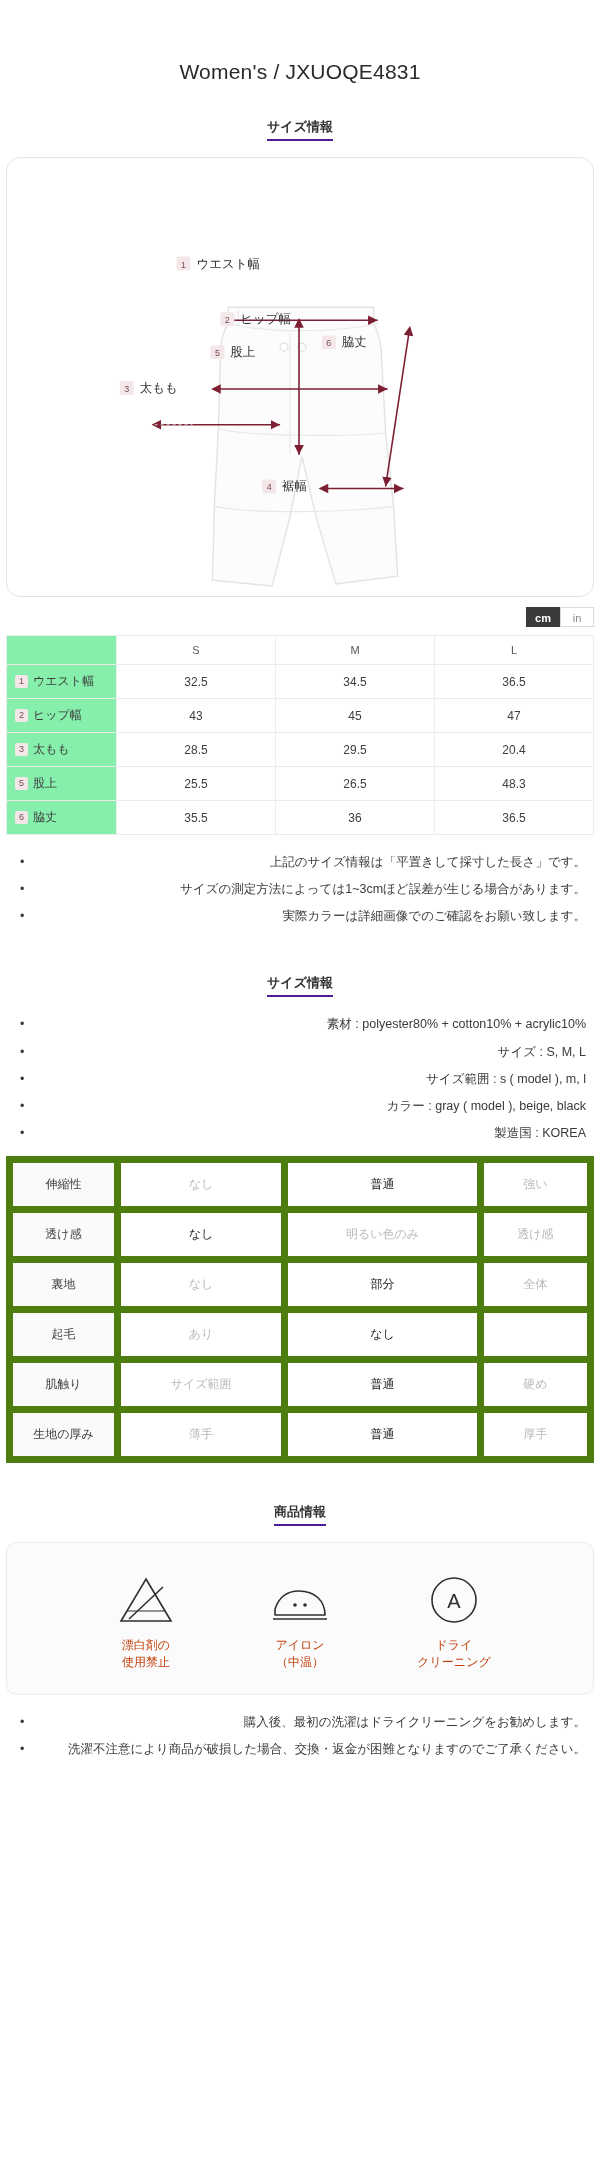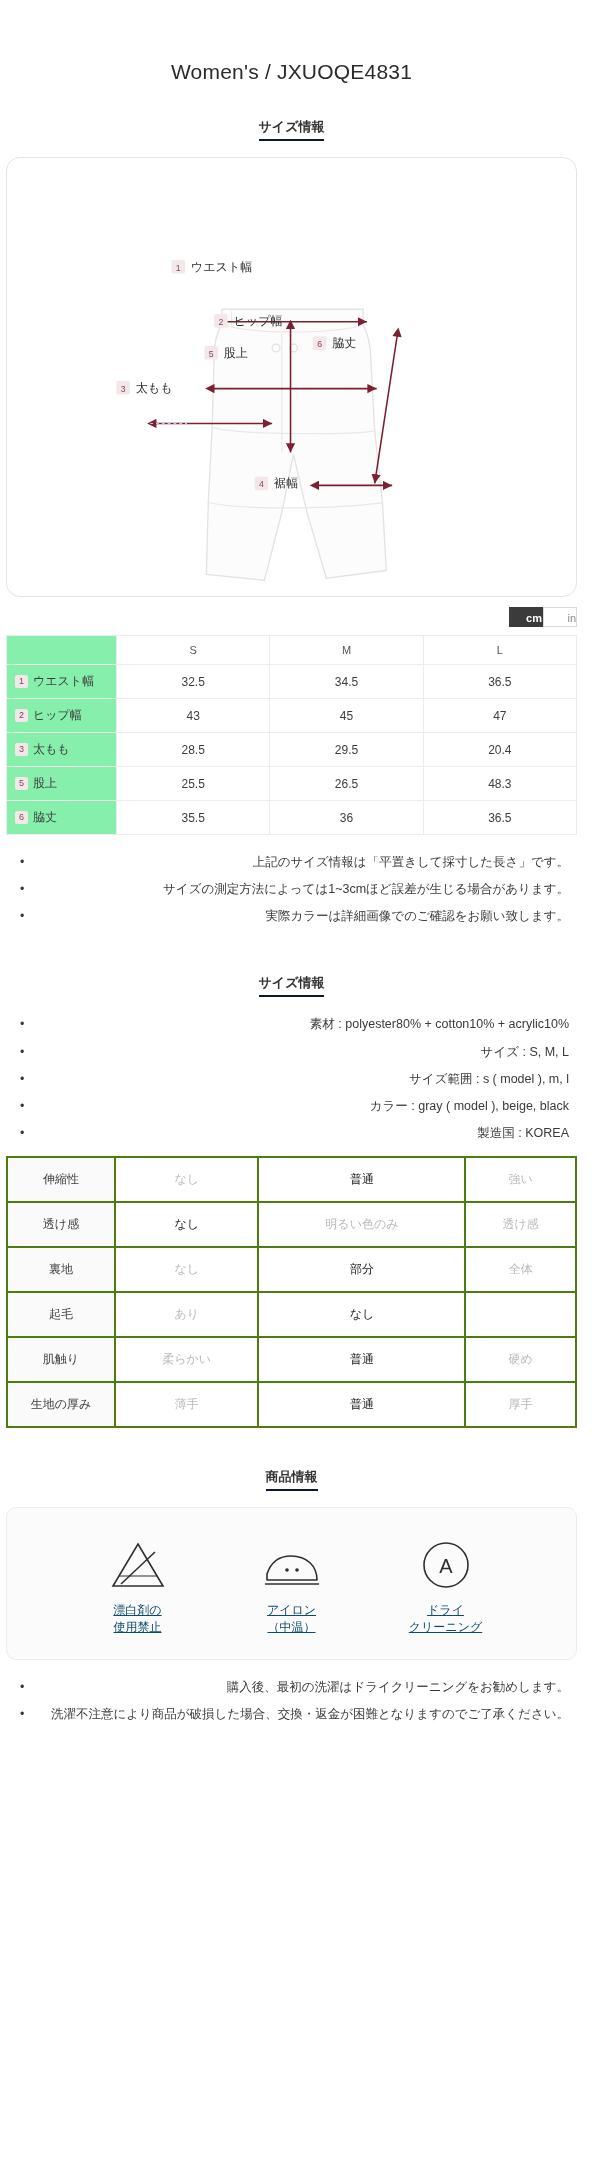--- a/index.html
+++ b/index.html
@@ -4,41 +4,41 @@
 <style>
   * { box-sizing: border-box; }
   html, body { margin: 0; padding: 0; }
   body {
     width: 600px;
     background: #ffffff;
     font-family: "Liberation Sans", sans-serif;
     color: #333333;
     -webkit-font-smoothing: antialiased;
   }
-  .page { width: 600px; padding: 0 17px 40px 0; }
+  .page { width: 600px; padding: 0 0 40px 0; }
 
   
   .product-title {
     text-align: center;
     font-size: 21px;
     font-weight: 400;
     color: #2b2b2b;
     padding: 60px 0 34px 0;
     letter-spacing: 0.2px;
   }
 
   
   .section-heading {
     font-size: 13px;
     font-weight: 700;
     color: #333;
     margin: 0 auto 16px auto;
     width: fit-content;
     padding-bottom: 3px;
-    border-bottom: 2px solid #0f172a;
+    border-bottom: 2px solid #4c1d95;
   }
 
   
   .diagram-box {
     margin: 0 6px;
     border: 1px solid #e4e4e4;
     border-radius: 14px;
     background: #fff;
     height: 440px;
     position: relative;
@@ -50,21 +50,21 @@
   .unit-toggle {
     display: flex;
     justify-content: flex-end;
     margin: 10px 6px 8px 0;
   }
   .unit-btn {
     width: 34px;
     height: 20px;
     font-size: 11px;
     line-height: 20px;
-    text-align: right;
+    text-align: center;
     border: 1px solid #dadada;
     background: #fff;
     color: #8a8a8a;
     cursor: pointer;
   }
   .unit-btn.active {
     background: #3b3b3b;
     color: #fff;
     border-color: #3b3b3b;
     font-weight: 700;
@@ -128,21 +128,21 @@
   }
 
   
   table.feature-table {
     width: calc(100% - 12px);
     margin: 14px 6px 0 6px;
     border-collapse: collapse;
     font-size: 12px;
   }
   table.feature-table td {
-    border: 2px solid #4d7c0f;
+    border: 7px solid #4d7c0f;
     text-align: center;
     padding: 13px 2px;
     color: #b9b9b9;
   }
   table.feature-table td.fname {
     background: #fafafa;
     color: #3d3d3d;
     width: 108px;
   }
   table.feature-table td.sel { color: #222; font-weight: 400; }
@@ -156,24 +156,23 @@
     padding: 26px 10px 22px 10px;
     display: flex;
     justify-content: center;
     gap: 34px;
   }
   .care-item { width: 120px; text-align: center; }
   .care-icon { height: 62px; display: flex; align-items: center; justify-content: center; }
   .care-label {
     font-size: 12px;
     line-height: 1.45;
-    color: #0c4a6e;
+    color: #c2410c;
     margin-top: 6px;
     white-space: pre-line;
-    text-decoration: underline;
   }
 
   .spacer-40 { height: 40px; }
 </style>
 </head>
 <body>
 
 <div class="page">
 
   <div class="product-title">Women's / JXUOQE4831</div>
@@ -341,21 +340,21 @@
         <td>全体</td>
       </tr>
       <tr>
         <td class="fname">起毛</td>
         <td>あり</td>
         <td class="sel">なし</td>
         <td></td>
       </tr>
       <tr>
         <td class="fname">肌触り</td>
-        <td>柔らかい</td>
+        <td>サイズ範囲</td>
         <td class="sel">普通</td>
         <td>硬め</td>
       </tr>
       <tr>
         <td class="fname">生地の厚み</td>
         <td>薄手</td>
         <td class="sel">普通</td>
         <td>厚手</td>
       </tr>
     </tbody>

